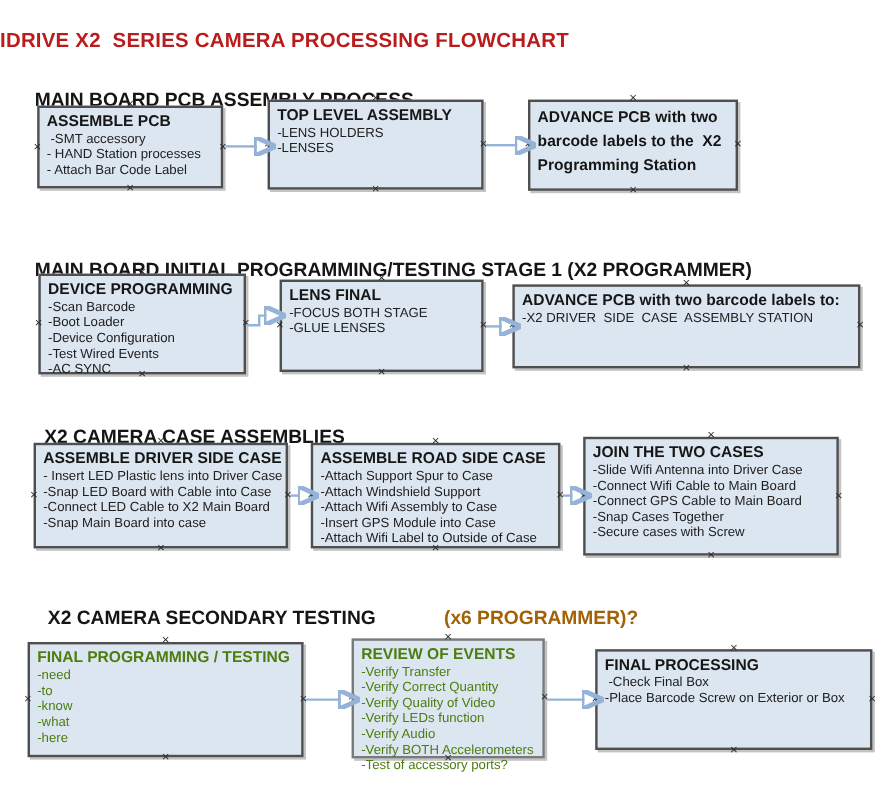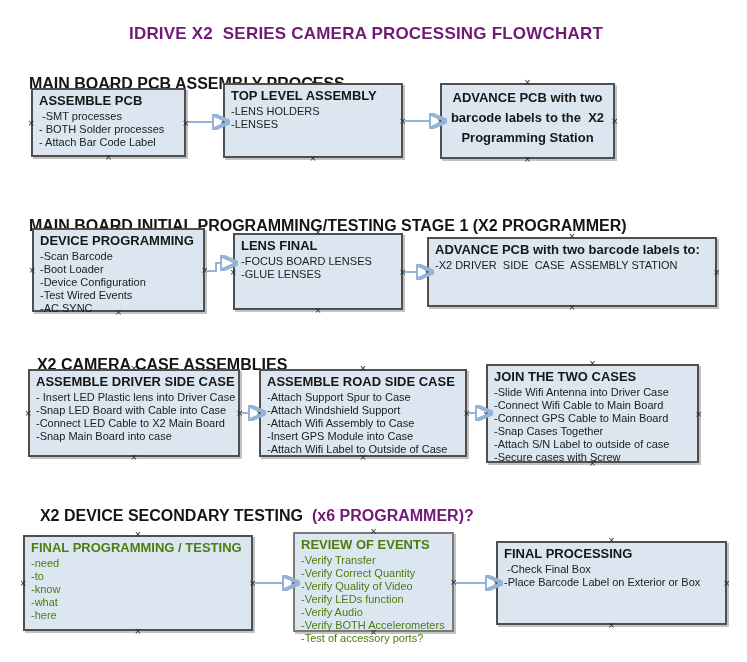--- a/index.html
+++ b/index.html
@@ -1,38 +1,38 @@
 <!DOCTYPE html>
 <html><head>
 <meta charset="utf-8">
 <style>
   html,body{margin:0;padding:0;background:#ffffff;}
   body{
     width:747px;height:662px;position:relative;overflow:hidden;
     font-family:"Liberation Sans", sans-serif;color:#1a1a1a;
   }
   .page-title{
-    position:absolute;top:24px;left:0;width:732px;text-align:center;
-    font-size:17px;font-weight:bold;white-space:pre;color:#701a75;letter-spacing:.2px;
+    position:absolute;top:24px;left:0;width:732px;
+    font-size:17px;font-weight:bold;white-space:pre;color:#b91c1c;letter-spacing:.2px;
   }
   .section-heading{
     position:absolute;font-size:16px;font-weight:bold;color:#151515;white-space:pre;letter-spacing:0;
   }
-  .section-heading .red-part{color:#701a75;}
+  .section-heading .red-part{color:#a16207;margin-left:48px;}
   .box{
     position:absolute;box-sizing:border-box;
     background:#dce6f1;border:2px solid #4f4f4f;
     box-shadow:2px 2px 0 rgba(145,145,145,.55);
     padding:3px 6px 2px 6px;
   }
   .box.gray-border{border-color:#7a7a7a;}
   .box-title{
     font-size:13px;font-weight:bold;line-height:16px;white-space:pre;color:#161616;
   }
-  .box-title.wrap-title{white-space:pre-wrap;line-height:20px;text-align:center;}
+  .box-title.wrap-title{white-space:pre-wrap;line-height:20px;}
   .box-title.tight{font-size:13px;}
   .box-items{margin-top:1px;}
   .box-item{font-size:11px;line-height:13px;white-space:pre;color:#202020;}
   .red-text .box-title,.red-text .box-item{color:#4d7c0f;}
   .handle{
     position:absolute;font-size:11px;line-height:9px;color:#2b2b2b;
     font-weight:normal;pointer-events:none;
   }
   .handle-top{top:-7px;left:50%;transform:translateX(-50%);}
   .handle-bottom{bottom:-7px;left:50%;transform:translateX(-50%);}
@@ -49,28 +49,28 @@
 <div class="section-heading" style="left:20px;top:57px;">
   <span>MAIN BOARD PCB ASSEMBLY PROCESS</span><span class="red-part"></span>
 </div>
 <div class="section-heading" style="left:20px;top:199px;">
   <span>MAIN BOARD INITIAL PROGRAMMING/TESTING STAGE 1 (X2 PROGRAMMER)</span><span class="red-part"></span>
 </div>
 <div class="section-heading" style="left:28px;top:338px;">
   <span>X2 CAMERA CASE ASSEMBLIES</span><span class="red-part"></span>
 </div>
 <div class="section-heading" style="left:31px;top:489px;">
-  <span>X2 DEVICE SECONDARY TESTING </span><span class="red-part"> (x6 PROGRAMMER)?</span>
+  <span>X2 CAMERA SECONDARY TESTING </span><span class="red-part"> (x6 PROGRAMMER)?</span>
 </div>
 
 <div class="box" style="left:31px;top:88px;width:155px;height:69px;">
   <div class="box-title">ASSEMBLE PCB</div>
   <div class="box-items">
-      <div class="box-item"> -SMT processes</div>
-      <div class="box-item">- BOTH Solder processes</div>
+      <div class="box-item"> -SMT accessory</div>
+      <div class="box-item">- HAND Station processes</div>
       <div class="box-item">- Attach Bar Code Label</div>
     </div>
 <span class="handle handle-top">×</span>
     <span class="handle handle-bottom">×</span>
     <span class="handle handle-left">×</span>
     <span class="handle handle-right">×</span>
   </div>
 <div class="box" style="left:223px;top:83px;width:180px;height:75px;">
   <div class="box-title">TOP LEVEL ASSEMBLY</div>
   <div class="box-items">
@@ -101,21 +101,21 @@
       <div class="box-item">-AC SYNC</div>
     </div>
 <span class="handle handle-top">×</span>
     <span class="handle handle-bottom">×</span>
     <span class="handle handle-left">×</span>
     <span class="handle handle-right">×</span>
   </div>
 <div class="box" style="left:233px;top:233px;width:170px;height:77px;">
   <div class="box-title">LENS FINAL</div>
   <div class="box-items">
-      <div class="box-item">-FOCUS BOARD LENSES</div>
+      <div class="box-item">-FOCUS BOTH STAGE</div>
       <div class="box-item">-GLUE LENSES</div>
     </div>
 <span class="handle handle-top">×</span>
     <span class="handle handle-bottom">×</span>
     <span class="handle handle-left">×</span>
     <span class="handle handle-right">×</span>
   </div>
 <div class="box" style="left:427px;top:237px;width:290px;height:70px;">
   <div class="box-title tight">ADVANCE PCB with two barcode labels to:</div>
   <div class="box-items">
@@ -154,21 +154,20 @@
     <span class="handle handle-left">×</span>
     <span class="handle handle-right">×</span>
   </div>
 <div class="box" style="left:486px;top:364px;width:213px;height:99px;">
   <div class="box-title">JOIN THE TWO CASES</div>
   <div class="box-items">
       <div class="box-item">-Slide Wifi Antenna into Driver Case</div>
       <div class="box-item">-Connect Wifi Cable to Main Board</div>
       <div class="box-item">-Connect GPS Cable to Main Board</div>
       <div class="box-item">-Snap Cases Together</div>
-      <div class="box-item">-Attach S/N Label to outside of case</div>
       <div class="box-item">-Secure cases with Screw</div>
     </div>
 <span class="handle handle-top">×</span>
     <span class="handle handle-bottom">×</span>
     <span class="handle handle-left">×</span>
     <span class="handle handle-right">×</span>
   </div>
 
 <div class="box red-text" style="left:23px;top:535px;width:230px;height:96px;">
   <div class="box-title">FINAL PROGRAMMING / TESTING</div>
@@ -197,21 +196,21 @@
     </div>
 <span class="handle handle-top">×</span>
     <span class="handle handle-bottom">×</span>
     <span class="handle handle-left">×</span>
     <span class="handle handle-right">×</span>
   </div>
 <div class="box" style="left:496px;top:541px;width:231px;height:84px;">
   <div class="box-title">FINAL PROCESSING</div>
   <div class="box-items">
       <div class="box-item"> -Check Final Box</div>
-      <div class="box-item">-Place Barcode Label on Exterior or Box</div>
+      <div class="box-item">-Place Barcode Screw on Exterior or Box</div>
     </div>
 <span class="handle handle-top">×</span>
     <span class="handle handle-bottom">×</span>
     <span class="handle handle-left">×</span>
     <span class="handle handle-right">×</span>
   </div>
 
 <svg class="connectors" width="747" height="662" viewBox="0 0 747 662">
   <defs>
     <marker id="ah" markerWidth="9" markerHeight="8" refX="1" refY="4" orient="auto">

